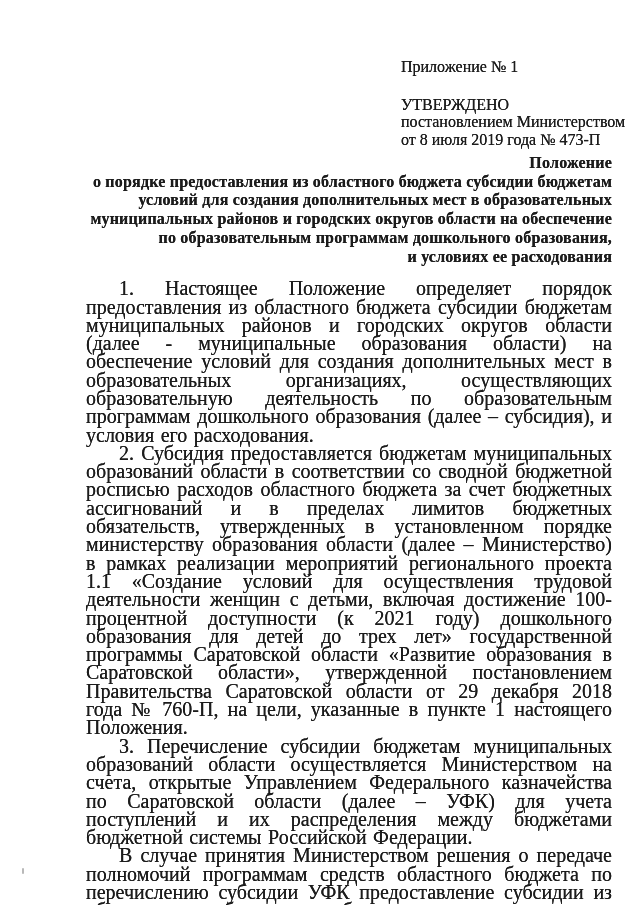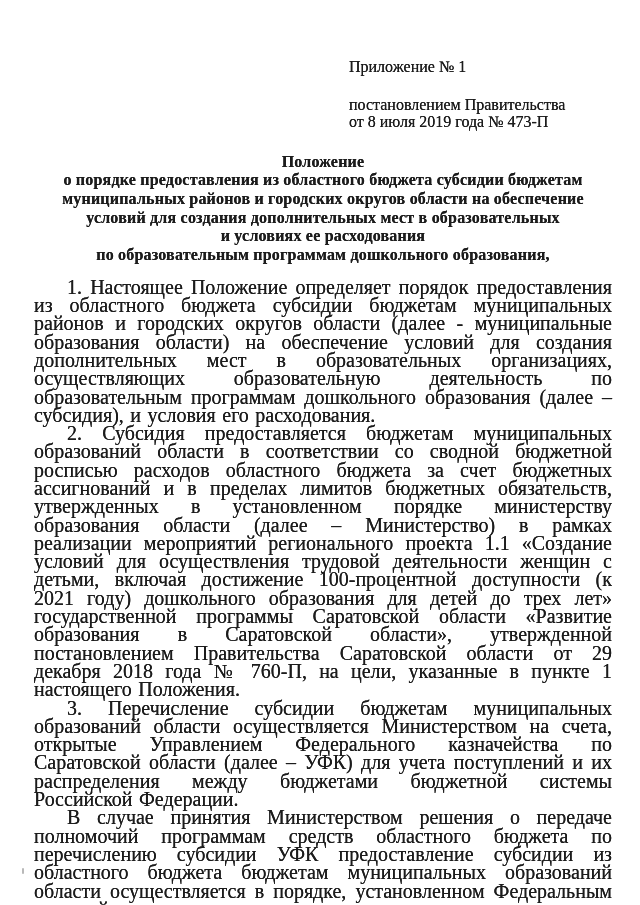--- a/index.html
+++ b/index.html
@@ -7,44 +7,44 @@
     margin: 0;
     padding: 0;
     background: #ffffff;
   }
   .page {
     position: relative;
     width: 640px;
     height: 905px;
     margin: 0;
     box-sizing: border-box;
-    padding: 58px 28px 0 34px;
+    padding: 58px 28px 0 86px;
     background: #ffffff;
     color: #1c1c1c;
     font-family: "Liberation Serif", "DejaVu Serif", serif;
     overflow: hidden;
     
     text-shadow: 0 0 0.35px currentColor;
   }
   .approval-block {
     margin-left: 315px;
     font-size: 16px;
     line-height: 17.5px;
     text-align: left;
     white-space: nowrap;
   }
   .appendix-line {
     margin-bottom: 20px;
   }
   .doc-title {
-    margin-top: 22px;
+    margin-top: 6px;
     font-size: 16px;
     font-weight: bold;
     line-height: 18.7px;
-    text-align: center;
+    text-align: right;
     letter-spacing: 0.2px;
   }
   .doc-body {
     margin-top: 13px;
     font-size: 20px;
     line-height: 18.3px;
     text-align: justify;
   }
   .doc-body p {
     margin: 0;
@@ -62,31 +62,32 @@
     border-radius: 1px;
   }
 </style>
 </head>
 <body>
 
 <div class="page" style="background: rgb(255, 255, 255); color: rgb(28, 28, 28);">
 
   <div class="approval-block">
     <div class="appendix-line">Приложение № 1</div>
-    <div>постановлением Правительства</div>
+    <div>УТВЕРЖДЕНО</div>
+    <div>постановлением Министерством</div>
     <div>от 8 июля 2019 года № 473-П</div>
   </div>
 
   <div class="doc-title">
     <div>Положение</div>
     <div>о порядке предоставления из областного бюджета субсидии бюджетам</div>
+    <div>условий для создания дополнительных мест в образовательных</div>
     <div>муниципальных районов и городских округов области на обеспечение</div>
-    <div>условий для создания дополнительных мест в образовательных</div>
+    <div>по образовательным программам дошкольного образования,</div>
     <div>и условиях ее расходования</div>
-    <div>по образовательным программам дошкольного образования,</div>
   </div>
 
   <div class="doc-body">
     <p>1. Настоящее Положение определяет порядок предоставления из областного бюджета субсидии бюджетам муниципальных районов и городских округов области (далее - муниципальные образования области) на обеспечение условий для создания дополнительных мест в образовательных организациях, осуществляющих образовательную деятельность по образовательным программам дошкольного образования (далее – субсидия), и условия его расходования.</p>
     <p>2. Субсидия предоставляется бюджетам муниципальных образований области в соответствии со сводной бюджетной росписью расходов областного бюджета за счет бюджетных ассигнований и в пределах лимитов бюджетных обязательств, утвержденных в установленном порядке министерству образования области (далее – Министерство) в рамках реализации мероприятий регионального проекта 1.1 «Создание условий для осуществления трудовой деятельности женщин с детьми, включая достижение 100-процентной доступности (к 2021 году) дошкольного образования для детей до трех лет» государственной программы Саратовской области «Развитие образования в Саратовской области», утвержденной постановлением Правительства Саратовской области от 29 декабря 2018 года № 760-П, на цели, указанные в пункте 1 настоящего Положения.</p>
     <p>3. Перечисление субсидии бюджетам муниципальных образований области осуществляется Министерством на счета, открытые Управлением Федерального казначейства по Саратовской области (далее – УФК) для учета поступлений и их распределения между бюджетами бюджетной системы Российской Федерации.</p>
     <p>В случае принятия Министерством решения о передаче полномочий программам средств областного бюджета по перечислению субсидии УФК предоставление субсидии из областного бюджета бюджетам муниципальных образований области осуществляется в порядке, установленном Федеральным казначейством.</p>
   </div>
 
   <div class="scan-speck"></div>

